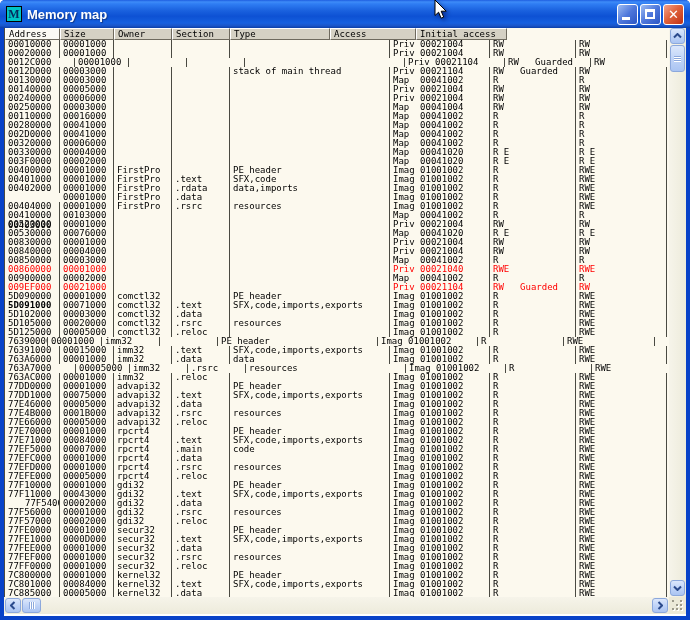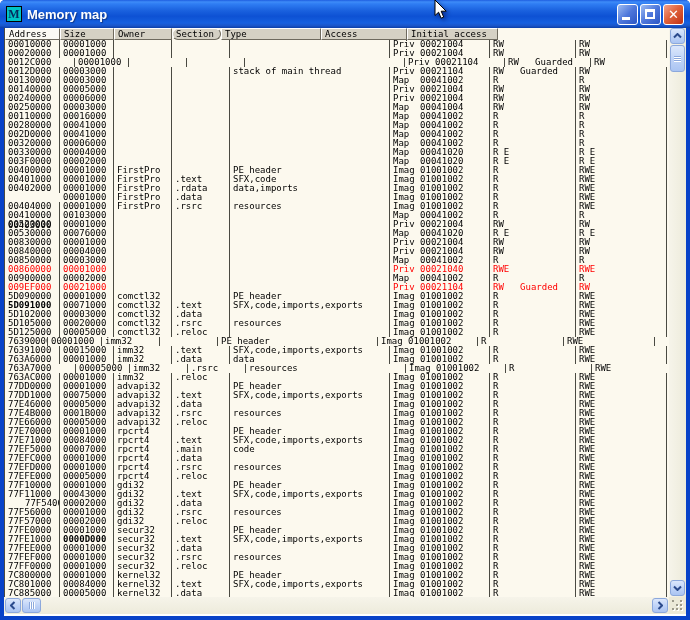--- a/index.html
+++ b/index.html
@@ -115,21 +115,21 @@
         </div>
     </div>
   </div>
 
   <div class="client">
     <div class="table">
       <div class="header" id="header">
           <div class="hcell active" style="width: 55px;">Address</div>
           <div class="hcell" style="width: 54px;">Size</div>
           <div class="hcell" style="width: 58px;">Owner</div>
-          <div class="hcell" style="width: 49px; border-radius: 6px;">Section</div>
+          <div class="hcell" style="width: 58px;">Section</div>
           <div class="hcell" style="width: 100px;">Type</div>
           <div class="hcell" style="width: 86px;">Access</div>
           <div class="hcell" style="width: 91px;">Initial access</div>
         </div>
       <div class="rows" id="rows">
           <div class="row">
             <div class="cell" style="width: 55px;">00010000</div>
             <div class="cell" style="width: 54px;">00001000</div>
             <div class="cell" style="width: 58px;"></div>
             <div class="cell" style="width: 58px;"></div>
@@ -673,21 +673,21 @@
             <div class="cell" style="width: 54px;">00001000</div>
             <div class="cell" style="width: 58px;">secur32</div>
             <div class="cell" style="width: 58px;"></div>
             <div class="cell" style="width: 160px;">PE header</div>
             <div class="cell" style="width: 100px;">Imag 01001002</div>
             <div class="cell" style="width: 86px;">R</div>
             <div class="cell" style="width: 91px;">RWE</div>
           </div>
           <div class="row">
             <div class="cell" style="width: 55px;">77FE1000</div>
-            <div class="cell" style="width: 54px; font-weight: bold;">0000D000</div>
+            <div class="cell" style="width: 54px;">0000D000</div>
             <div class="cell" style="width: 58px;">secur32</div>
             <div class="cell" style="width: 58px;">.text</div>
             <div class="cell" style="width: 160px;">SFX,code,imports,exports</div>
             <div class="cell" style="width: 100px;">Imag 01001002</div>
             <div class="cell" style="width: 86px;">R</div>
             <div class="cell" style="width: 91px;">RWE</div>
           </div>
           <div class="row">
             <div class="cell" style="width: 55px;">77FEE000</div>
             <div class="cell" style="width: 54px;">00001000</div>

